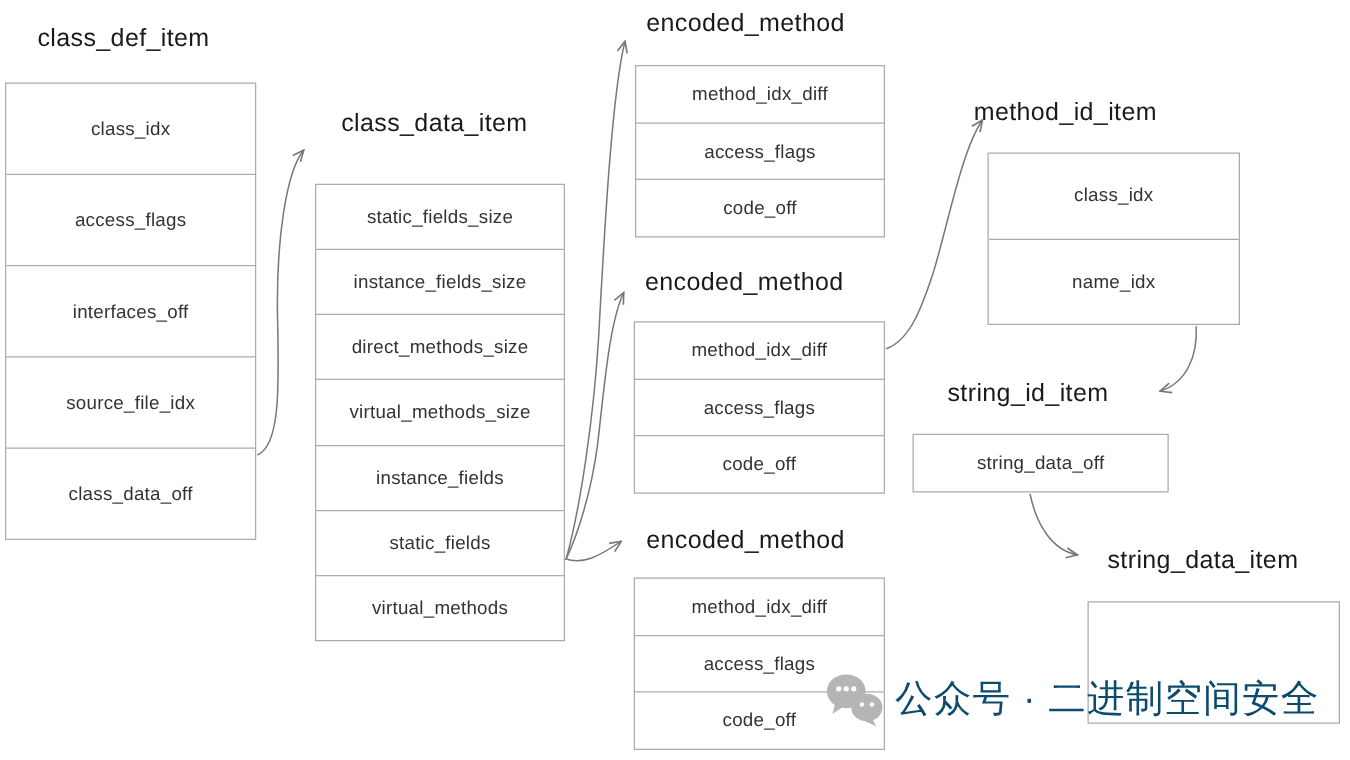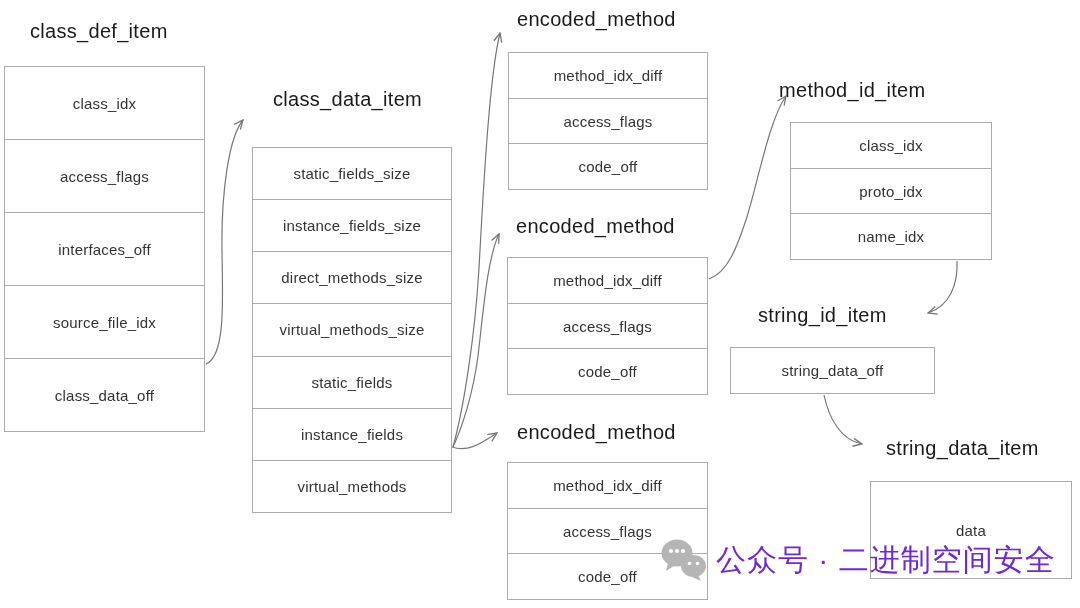--- a/index.html
+++ b/index.html
@@ -16,21 +16,21 @@
     border:1px solid #ababab;background:#ffffff;box-sizing:border-box;
   }
   .row{
     flex:1;display:flex;align-items:center;justify-content:center;
     font-size:15px;color:#333333;white-space:nowrap;letter-spacing:0.2px;
   }
   .row + .row{border-top:1px solid #ababab;}
   #arrow-layer{position:absolute;left:0;top:0;pointer-events:none;}
   #watermark{
     position:absolute;left:660px;top:538px;display:flex;align-items:center;
-    gap:9px;color:#6d28d9;z-index:5;
+    gap:9px;color:#0c4a6e;z-index:5;
   }
   #watermark .wm-text{
     font-size:30px;letter-spacing:1px;white-space:nowrap;line-height:1;
   }
 </style>
 </head>
 <body>
 
 <div id="canvas">
 
@@ -45,22 +45,22 @@
     </div>
   </section>
 
   <section>
     <h2 class="node-title" style="left:273px;top:88px">class_data_item</h2>
     <div class="node-box" style="left:252px;top:147px;width:200px;height:366px">
       <div class="row">static_fields_size</div>
       <div class="row">instance_fields_size</div>
       <div class="row">direct_methods_size</div>
       <div class="row">virtual_methods_size</div>
+      <div class="row">instance_fields</div>
       <div class="row">static_fields</div>
-      <div class="row">instance_fields</div>
       <div class="row">virtual_methods</div>
     </div>
   </section>
 
   <section>
     <h2 class="node-title" style="left:517px;top:8px">encoded_method</h2>
     <div class="node-box" style="left:508px;top:52px;width:200px;height:138px">
       <div class="row">method_idx_diff</div>
       <div class="row">access_flags</div>
       <div class="row">code_off</div>
@@ -82,36 +82,34 @@
       <div class="row">method_idx_diff</div>
       <div class="row">access_flags</div>
       <div class="row">code_off</div>
     </div>
   </section>
 
   <section>
     <h2 class="node-title" style="left:779px;top:79px">method_id_item</h2>
     <div class="node-box" style="left:790px;top:122px;width:202px;height:138px">
       <div class="row">class_idx</div>
-      <div class="row">proto_idx</div>
       <div class="row">name_idx</div>
     </div>
   </section>
 
   <section>
     <h2 class="node-title" style="left:758px;top:304px">string_id_item</h2>
     <div class="node-box" style="left:730px;top:347px;width:205px;height:47px">
       <div class="row">string_data_off</div>
     </div>
   </section>
 
   <section>
     <h2 class="node-title" style="left:886px;top:437px">string_data_item</h2>
     <div class="node-box" style="left:870px;top:481px;width:202px;height:98px">
-      <div class="row">data</div>
     </div>
   </section>
 
   <svg id="arrow-layer" width="1080" height="608" viewBox="0 0 1080 608">
     <defs>
       <marker id="ah" markerWidth="11" markerHeight="11" refX="10" refY="5" orient="auto" markerUnits="userSpaceOnUse">
         <path d="M1,1 L10,5 L1,9" fill="none" stroke="#777777" stroke-width="1.3"></path>
       </marker>
     </defs>
     <g fill="none" stroke="#777777" stroke-width="1.2">

